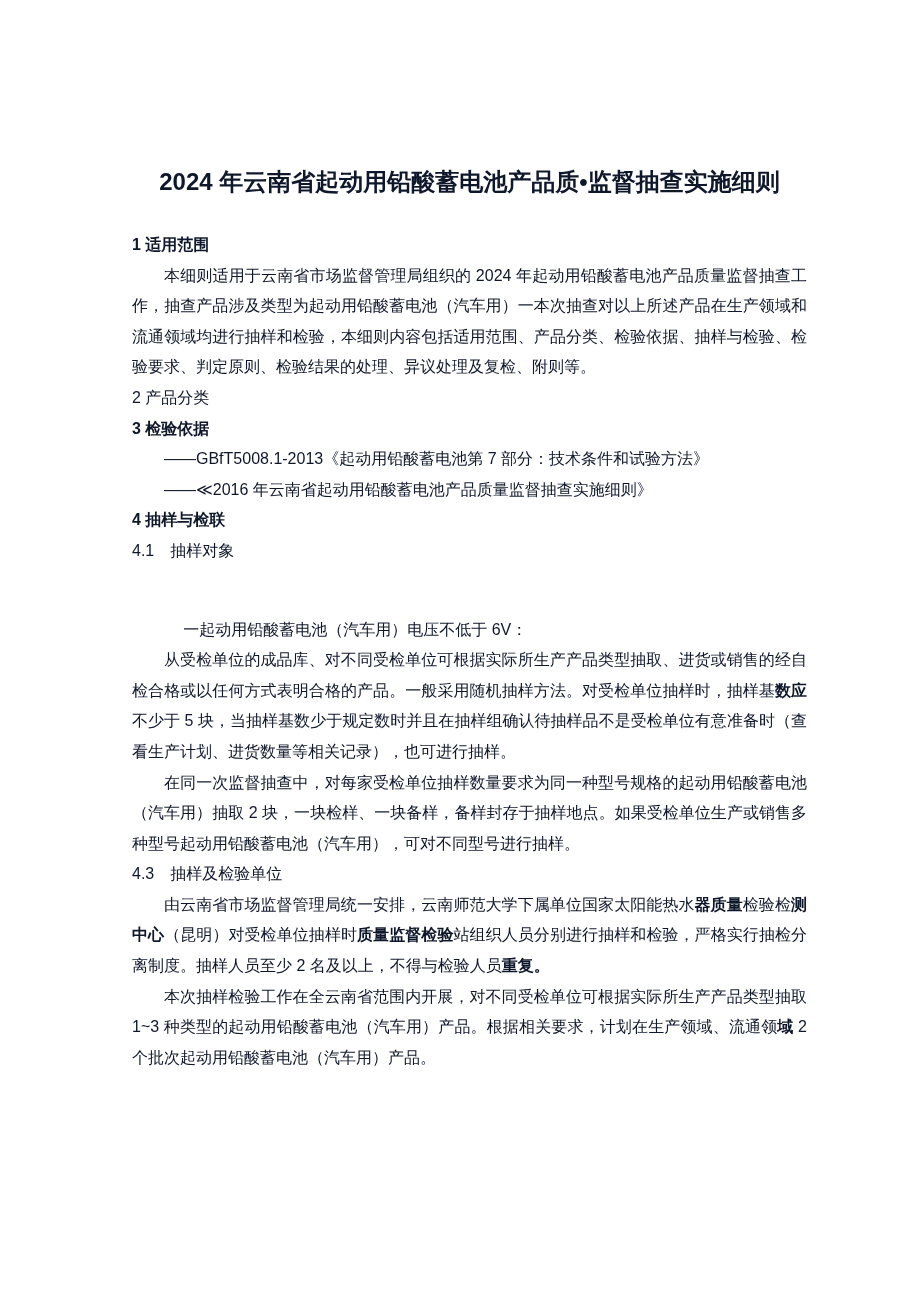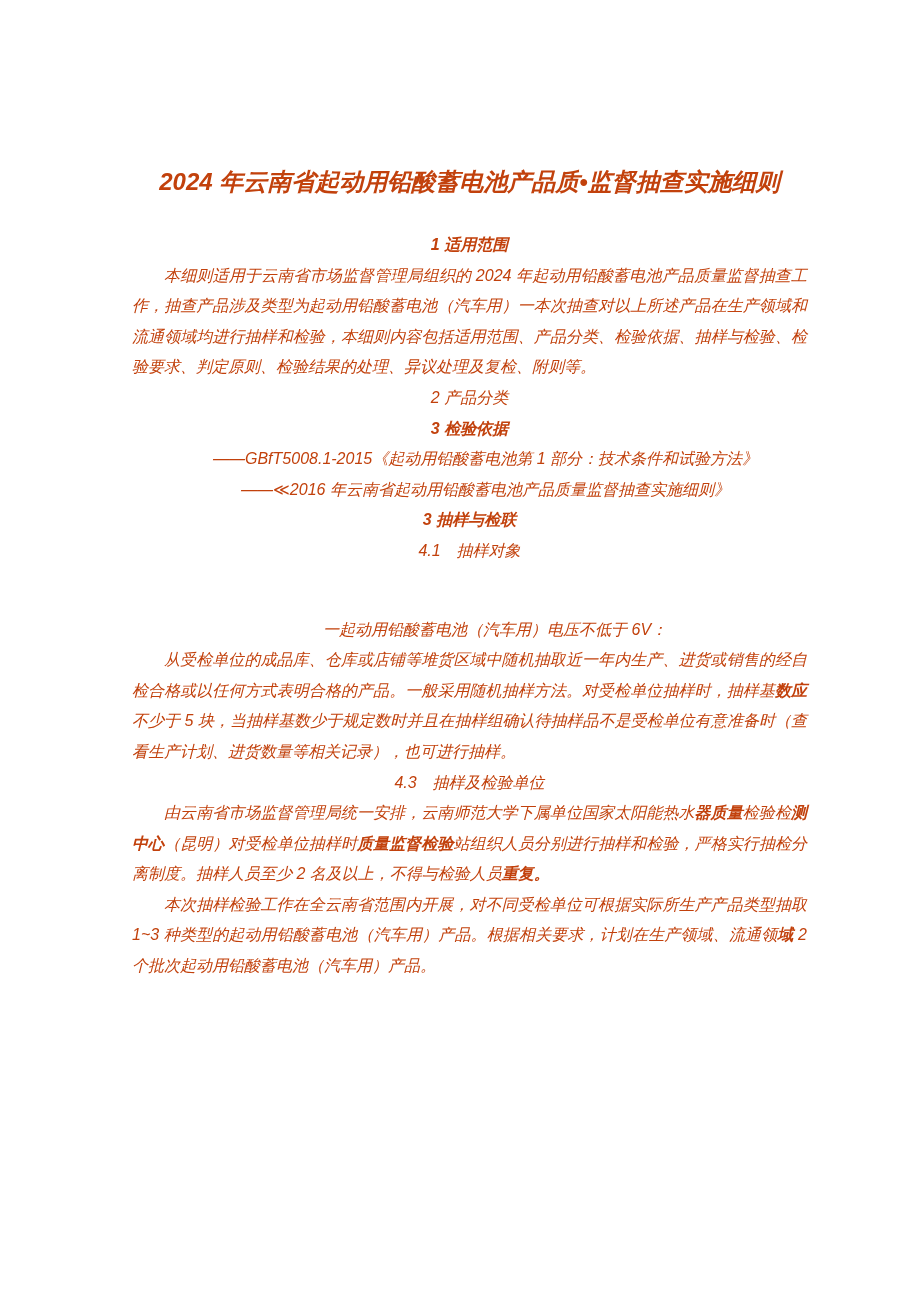--- a/index.html
+++ b/index.html
@@ -3,39 +3,37 @@
 <meta charset="utf-8">
 <style>
   html, body { margin: 0; padding: 0; background: #ffffff; }
   .page {
     position: relative;
     width: 920px;
     height: 1301px;
     background: #ffffff;
     overflow: hidden;
     font-family: "Liberation Sans", "DejaVu Sans", sans-serif;
-    color: #c2410c;
-    font-style: italic;
+    color: #0f172a;
   }
   .content {
     padding: 163px 113px 0 132px;
   }
   .doc-title {
     font-size: 24px;
     font-weight: 700;
     text-align: center;
     line-height: 38px;
     margin: 0 0 29px 0;
     white-space: nowrap;
   }
   .block {
     font-size: 16px;
     line-height: 30.6px;
     margin: 0;
-    text-align: center;
   }
   .heading { font-weight: 400; }
   .heading.bold { font-weight: 700; }
   .para {
     text-indent: 2em;
     text-align: justify;
   }
   .item { padding-left: 2em; }
   .item-deep { padding-left: 3.2em; margin-top: 48px; }
   .b { font-weight: 700; }
@@ -45,24 +43,25 @@
 
 <div class="page">
   <div class="content">
 
     <h1 class="doc-title">2024 年云南省起动用铅酸蓄电池产品质•监督抽查实施细则</h1>
 
     <div class="block heading bold"><span>1 适用范围</span></div>
     <div class="block para"><span>本细则适用于云南省市场监督管理局组织的 2024 年起动用铅酸蓄电池产品质量监督抽查工作，抽查产品涉及类型为起动用铅酸蓄电池（汽车用）一本次抽查对以上所述产品在生产领域和流通领域均进行抽样和检验，本细则内容包括适用范围、产品分类、检验依据、抽样与检验、检验要求、判定原则、检验结果的处理、异议处理及复检、附则等。</span></div>
     <div class="block heading"><span>2 产品分类</span></div>
     <div class="block heading bold"><span>3 检验依据</span></div>
-    <div class="block item"><span>——GBfT5008.1-2015《起动用铅酸蓄电池第 1 部分：技术条件和试验方法》</span></div>
+    <div class="block item"><span>——GBfT5008.1-2013《起动用铅酸蓄电池第 7 部分：技术条件和试验方法》</span></div>
     <div class="block item"><span>——≪2016 年云南省起动用铅酸蓄电池产品质量监督抽查实施细则》</span></div>
-    <div class="block heading bold"><span>3 抽样与检联</span></div>
+    <div class="block heading bold"><span>4 抽样与检联</span></div>
     <div class="block heading"><span>4.1　抽样对象</span></div>
     <div class="block item-deep"><span>一起动用铅酸蓄电池（汽车用）电压不低于 6V：</span></div>
-    <div class="block para"><span>从受检单位的成品库、仓库或店铺等堆货区域中随机抽取近一年内生产、进货或销售的经自检合格或以任何方式表明合格的产品。一般采用随机抽样方法。对受检单位抽样时，抽样基</span><span class="b">数应</span><span>不少于 5 块，当抽样基数少于规定数时并且在抽样组确认待抽样品不是受检单位有意准备时（查看生产计划、进货数量等相关记录），也可进行抽样。</span></div>
+    <div class="block para"><span>从受检单位的成品库、对不同受检单位可根据实际所生产产品类型抽取、进货或销售的经自检合格或以任何方式表明合格的产品。一般采用随机抽样方法。对受检单位抽样时，抽样基</span><span class="b">数应</span><span>不少于 5 块，当抽样基数少于规定数时并且在抽样组确认待抽样品不是受检单位有意准备时（查看生产计划、进货数量等相关记录），也可进行抽样。</span></div>
+    <div class="block para"><span>在同一次监督抽查中，对每家受检单位抽样数量要求为同一种型号规格的起动用铅酸蓄电池（汽车用）抽取 2 块，一块检样、一块备样，备样封存于抽样地点。如果受检单位生产或销售多种型号起动用铅酸蓄电池（汽车用），可对不同型号进行抽样。</span></div>
     <div class="block heading"><span>4.3　抽样及检验单位</span></div>
     <div class="block para"><span>由云南省市场监督管理局统一安排，云南师范大学下属单位国家太阳能热水</span><span class="b">器质量</span><span>检验检</span><span class="b">测中心</span><span>（昆明）对受检单位抽样时</span><span class="b">质量监督检验</span><span>站组织人员分别进行抽样和检验，严格实行抽检分离制度。抽样人员至少 2 名及以上，不得与检验人员</span><span class="b">重复。</span></div>
     <div class="block para"><span>本次抽样检验工作在全云南省范围内开展，对不同受检单位可根据实际所生产产品类型抽取 1~3 种类型的起动用铅酸蓄电池（汽车用）产品。根据相关要求，计划在生产领域、流通领</span><span class="b">域</span><span> 2 个批次起动用铅酸蓄电池（汽车用）产品。</span></div>
 
   </div>
 </div>
 
 </body></html>

